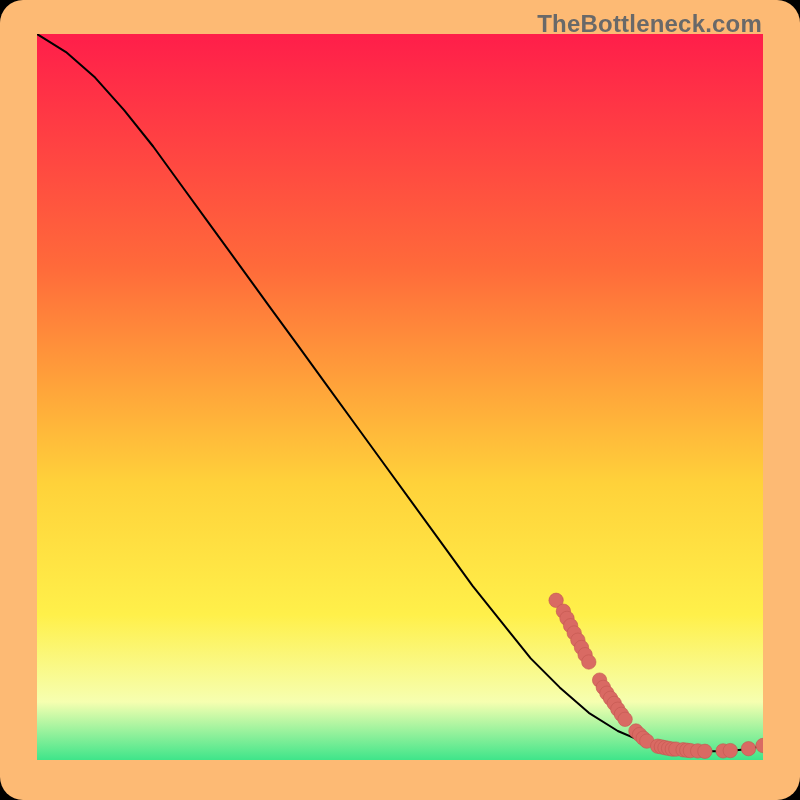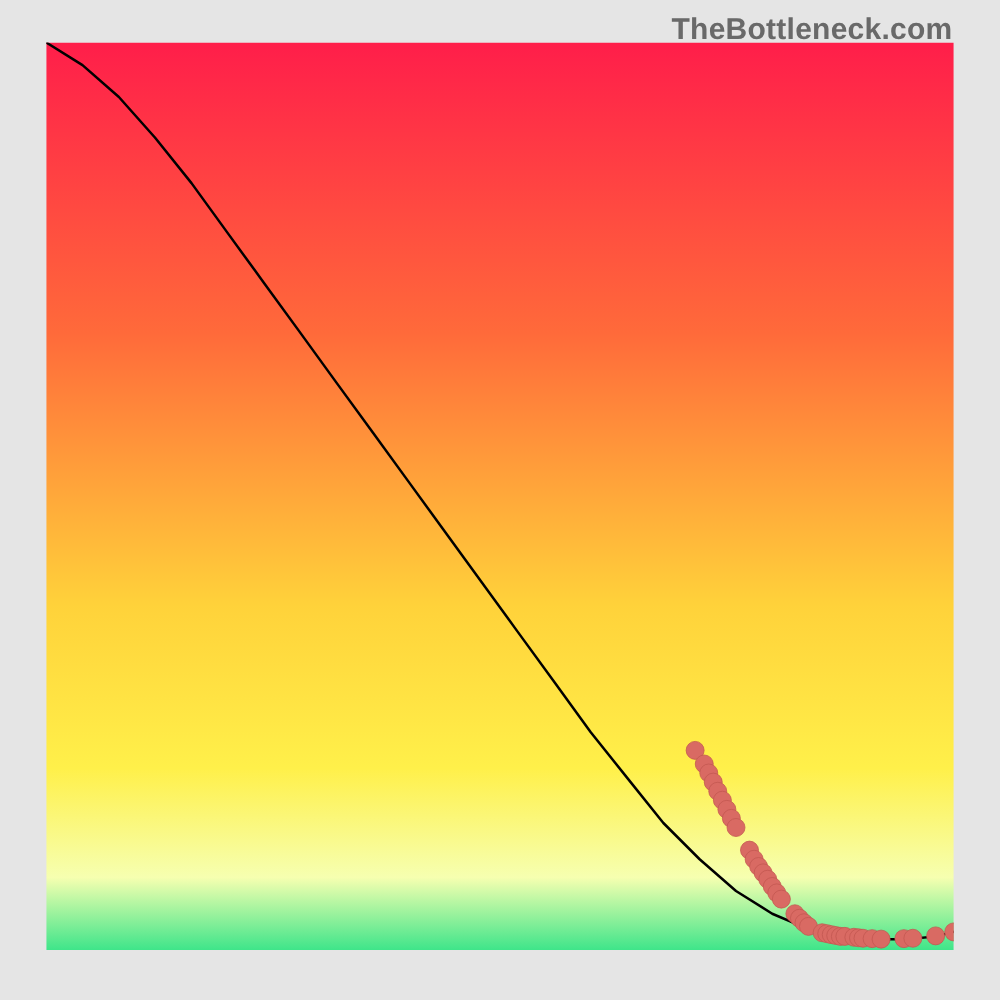--- a/index.html
+++ b/index.html
@@ -7,21 +7,22 @@
     padding: 0;
     width: 800px;
     height: 800px;
     background: #000;
     overflow: hidden;
   }
   .frame {
     position: relative;
     width: 800px;
     height: 800px;
-    background: #e5e5e5;
+    background: #fdba74;
+    border-radius: 23px;
   }
   .plot {
     position: absolute;
     left: 37px;
     top: 34px;
     width: 726px;
     height: 726px;
   }
   .watermark {
     position: absolute;

